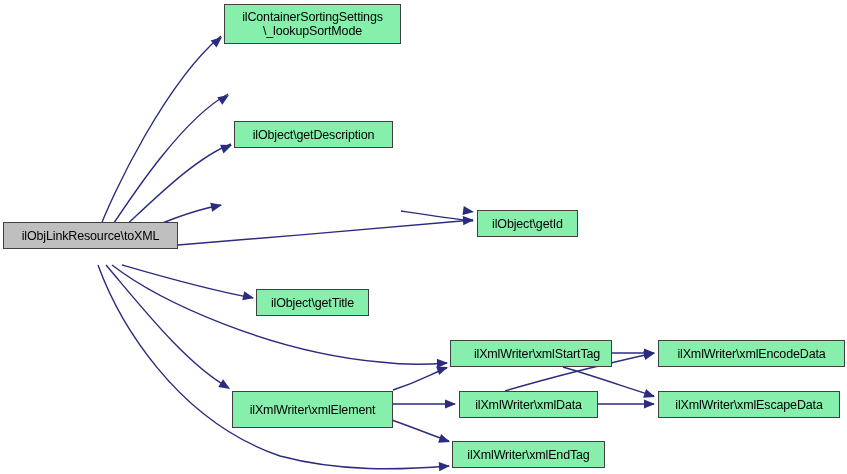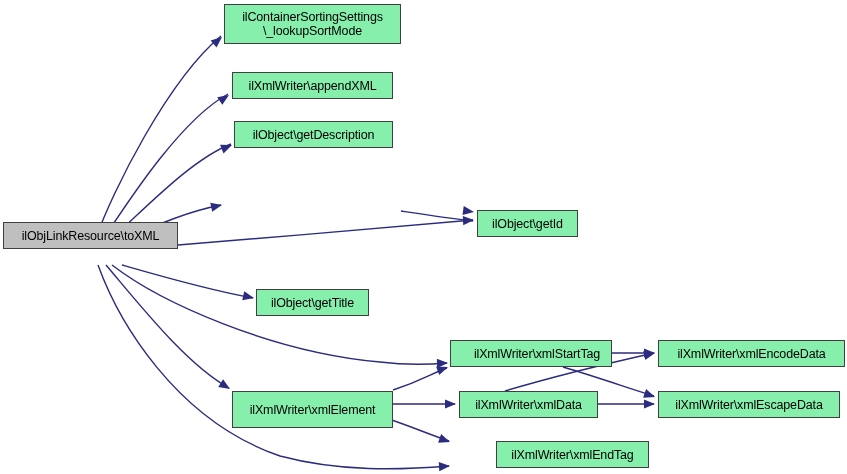--- a/index.html
+++ b/index.html
@@ -85,23 +85,22 @@
       <polygon points="0,0 -11,-4.6 -11,4.6" fill="#2b2b7f" transform="translate(655,397) rotate(19)"></polygon>
       <polygon points="0,0 -11,-4.6 -11,4.6" fill="#2b2b7f" transform="translate(655,353) rotate(-13)"></polygon>
       <polygon points="0,0 -11,-4.6 -11,4.6" fill="#2b2b7f" transform="translate(655,404) rotate(0)"></polygon>
       <polygon points="0,0 -11,-4.6 -11,4.6" fill="#2b2b7f" transform="translate(448,367) rotate(-20)"></polygon>
       <polygon points="0,0 -11,-4.6 -11,4.6" fill="#2b2b7f" transform="translate(456,404) rotate(0)"></polygon>
       <polygon points="0,0 -11,-4.6 -11,4.6" fill="#2b2b7f" transform="translate(450,442) rotate(19)"></polygon>
     </svg>
 <div class="node highlight" style="left: 3px; top: 222px; width: 175px; height: 27px;"><span class="node-label">ilObjLinkResource\toXML</span></div>
     <div class="node" style="left: 224px; top: 4px; width: 177px; height: 40px;"><span class="node-label">ilContainerSortingSettings
 \_lookupSortMode</span></div>
-    <div class="node" style="left: 232px; top: 72px; width: 161px; height: 27px;"><span class="node-label">ilXmlWriter\appendXML</span></div>
     <div class="node" style="left: 234px; top: 121px; width: 159px; height: 27px;"><span class="node-label">ilObject\getDescription</span></div>
     <div class="node" style="left: 477px; top: 210px; width: 101px; height: 27px;"><span class="node-label">ilObject\getId</span></div>
     <div class="node" style="left: 256px; top: 289px; width: 113px; height: 27px;"><span class="node-label">ilObject\getTitle</span></div>
     <div class="node" style="left: 450px; top: 340px; width: 162px; height: 27px; padding-left: 12px;"><span class="node-label">ilXmlWriter\xmlStartTag</span></div>
     <div class="node" style="left: 658px; top: 340px; width: 187px; height: 27px;"><span class="node-label">ilXmlWriter\xmlEncodeData</span></div>
     <div class="node" style="left: 232px; top: 391px; width: 161px; height: 37px; align-items: center;"><span class="node-label">ilXmlWriter\xmlElement</span></div>
     <div class="node" style="left: 459px; top: 391px; width: 139px; height: 27px;"><span class="node-label">ilXmlWriter\xmlData</span></div>
     <div class="node" style="left: 658px; top: 391px; width: 182px; height: 27px;"><span class="node-label">ilXmlWriter\xmlEscapeData</span></div>
-    <div class="node" style="left: 452px; top: 441px; width: 153px; height: 27px; margin-left: 44px;"><span class="node-label">ilXmlWriter\xmlEndTag</span></div>
+    <div class="node" style="left: 452px; top: 441px; width: 153px; height: 27px;"><span class="node-label">ilXmlWriter\xmlEndTag</span></div>
   </div>
 
 </body></html>

